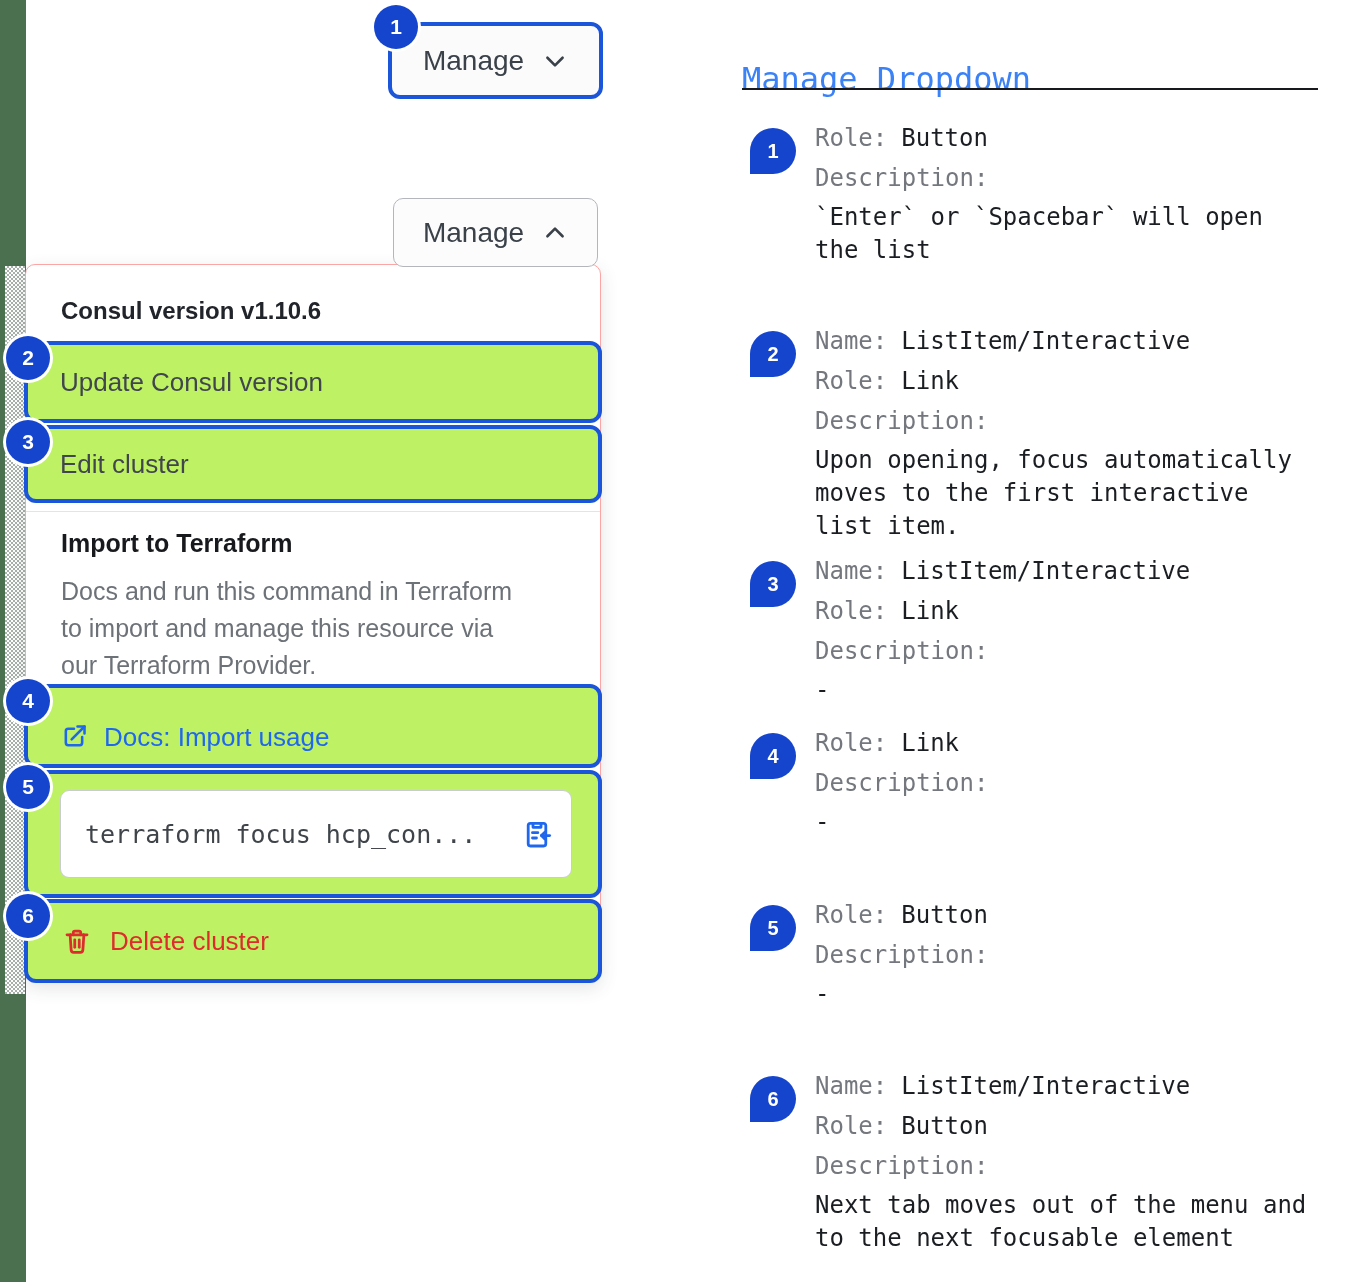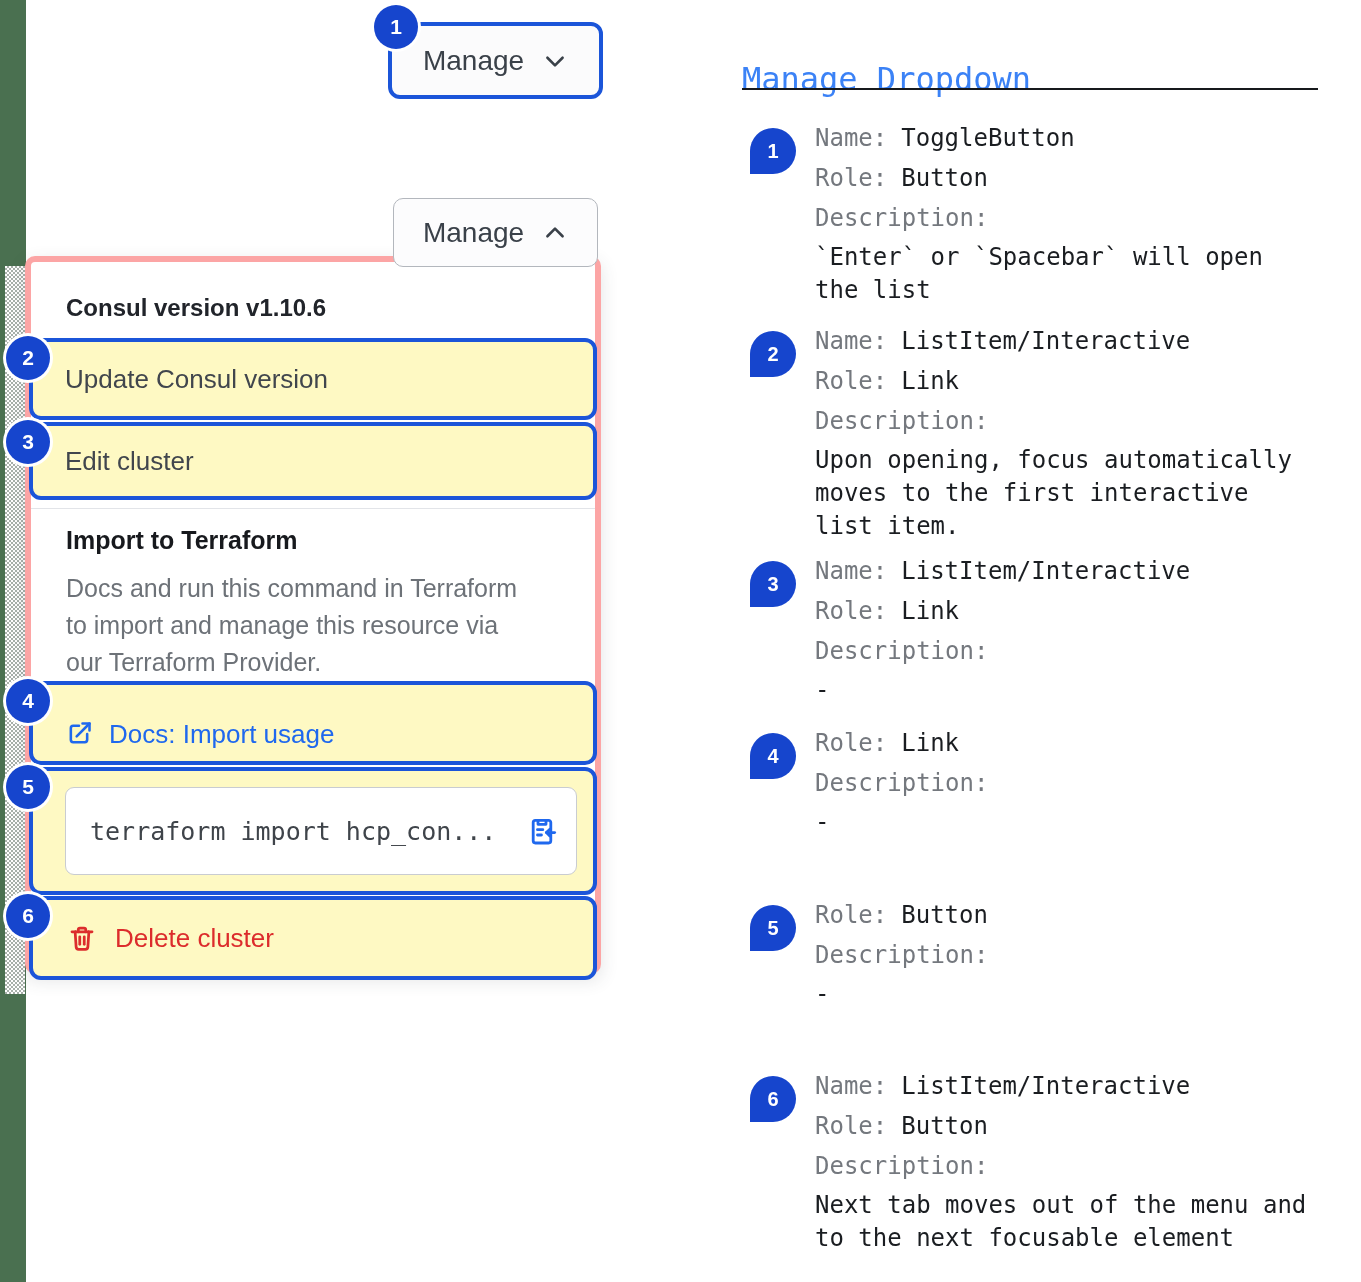--- a/index.html
+++ b/index.html
@@ -35,29 +35,29 @@
   }
   .manage-open {
     position: absolute; left: 393px; top: 198px; width: 205px; height: 69px;
     border: 1px solid #b3b7bd; border-radius: 10px; background: #fcfcfd;
     display: flex; align-items: center; justify-content: center; gap: 18px;
     color: #3a4149; font-size: 28px; z-index: 10; cursor: pointer;
   }
 
   
   .panel {
-    position: absolute; left: 25px; top: 256px; width: 576px; height: 718px;
-    background: #fff; border: 6px solid #fca5a5; border-radius: 10px;
+    position: absolute; left: 25px; top: 264px; width: 576px; height: 718px;
+    background: #fff; border: 1px solid #fca5a5; border-radius: 10px;
     box-shadow: 0 6px 18px rgba(60,65,70,0.14); z-index: 4;
   }
   .version { position: absolute; left: 35px; top: 32px; font-size: 24px; font-weight: bold; color: #21242a; }
 
   .focus-box {
     position: absolute; left: -2px; right: -2px;
-    border: 4px solid #1b55d9; border-radius: 12px; background: #fef9c3;
+    border: 4px solid #1b55d9; border-radius: 12px; background: #bef264;
     display: flex; align-items: center; z-index: 5; cursor: pointer;
   }
   .fb2 { top: 76px;  height: 82px; }
   .fb3 { top: 160px; height: 78px; }
   .fb4 { top: 419px; height: 84px; }
   .fb5 { top: 505px; height: 128px; }
   .fb6 { top: 634px; height: 84px; text-align: center; }
 
   .menu-item-label { margin-left: 32px; font-size: 26px; color: #41464d; }
 
@@ -159,21 +159,21 @@
             <path d="M15 3h6v6"></path>
             <path d="M10 14L21 3"></path>
           </svg>
         </span>
         <span class="docs-label">Docs: Import usage</span>
       </span>
     </div>
 
     <div class="focus-box fb5">
       <div class="code-box">
-        <span class="code-text">terraform import hcp_con...</span>
+        <span class="code-text">terraform focus hcp_con...</span>
         <button class="copy-btn">
           <span>
             <svg class="icon-svg" width="32" height="32" viewBox="0 0 24 24" fill="none" stroke="#1f68ee" stroke-width="2.1" stroke-linecap="round" stroke-linejoin="round">
               <path d="M9 4h6v3H9z"></path>
               <path d="M9 4H7a1.6 1.6 0 0 0-1.6 1.6v13.8A1.6 1.6 0 0 0 7 21h10a1.6 1.6 0 0 0 1.6-1.6V5.6A1.6 1.6 0 0 0 17 4h-2"></path>
               <path d="M8.6 11h4"></path>
                 <path d="M8.6 15h3"></path>
               <path d="M21.5 13.2h-6.2"></path>
                 <path d="M17.9 10.6l-2.6 2.6 2.6 2.6"></path>
             </svg>
@@ -216,21 +216,20 @@
 
   <div class="rpanel">
     <div class="rtitle">Manage Dropdown</div>
     <div class="rhr"></div>
 
     <div class="entry e1">
       <div class="entry-badge">
           <span>1</span>
         </div>
       <div class="entry-text">
-        <div class="row"><span class="lab">Name:</span><span class="val">ToggleButton</span></div>
         <div class="row"><span class="lab">Role:</span><span class="val">Button</span></div>
         <div class="row"><span class="lab">Description:</span></div>
         <div class="desc">`Enter` or `Spacebar` will open
 the list</div>
       </div>
     </div>
 
     <div class="entry e2">
       <div class="entry-badge">
           <span>2</span>

